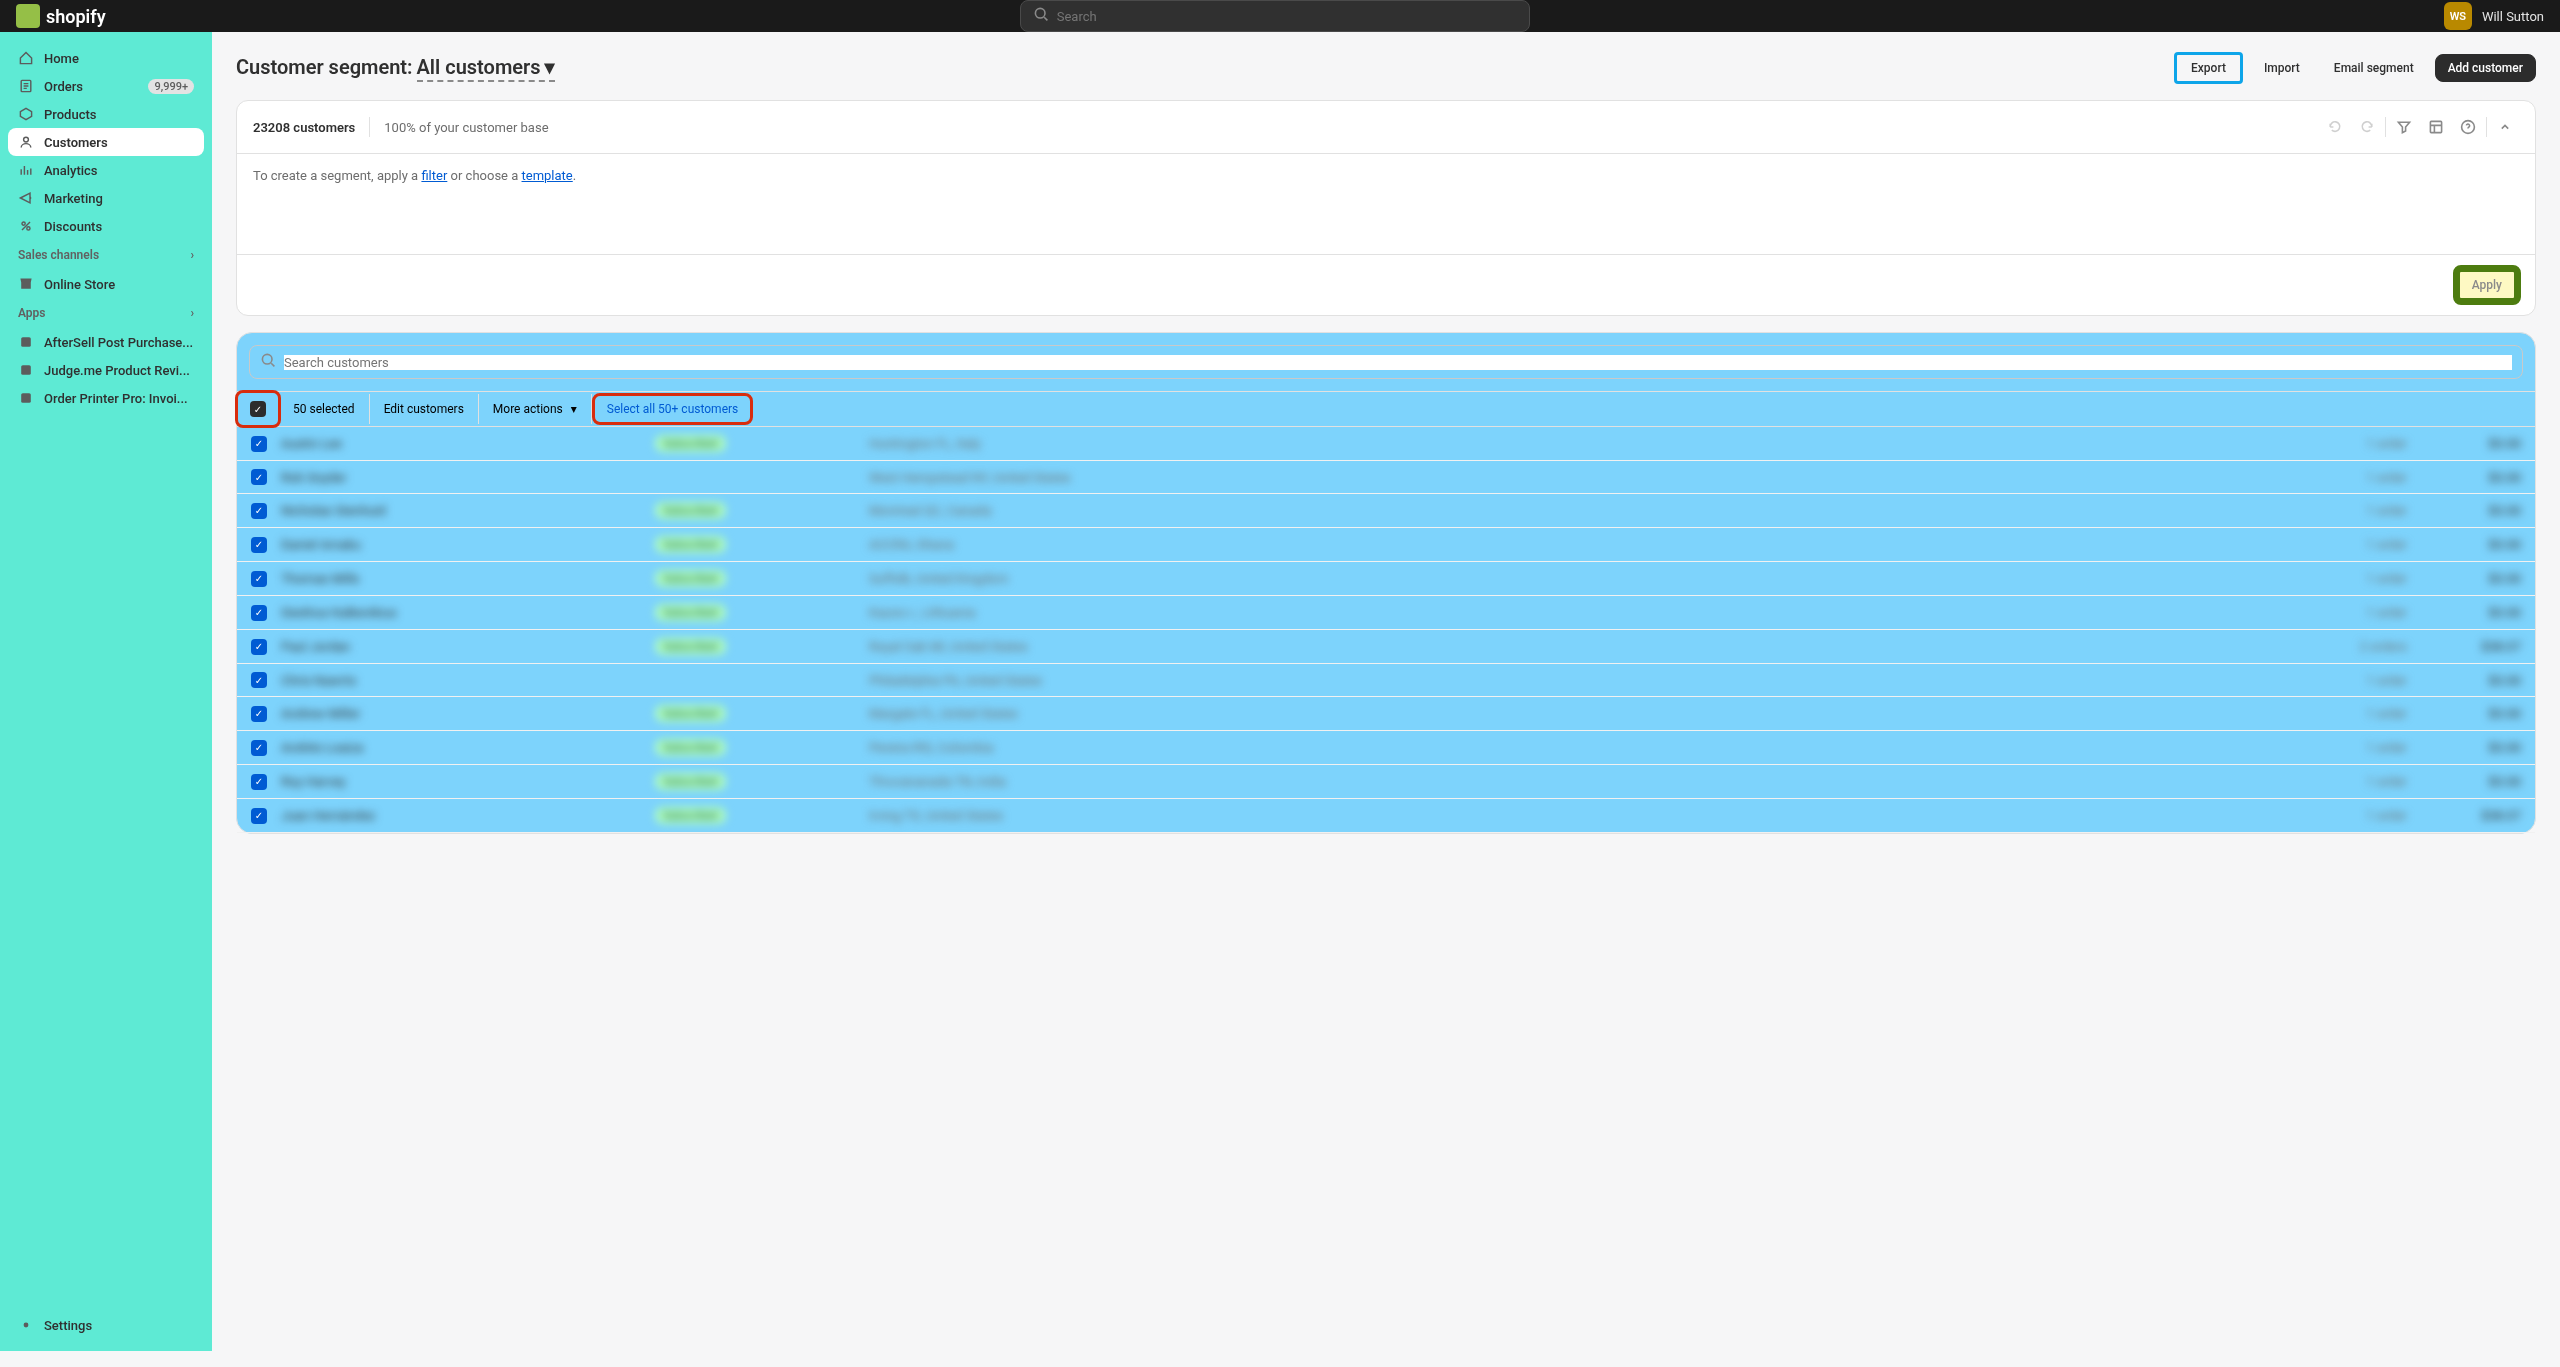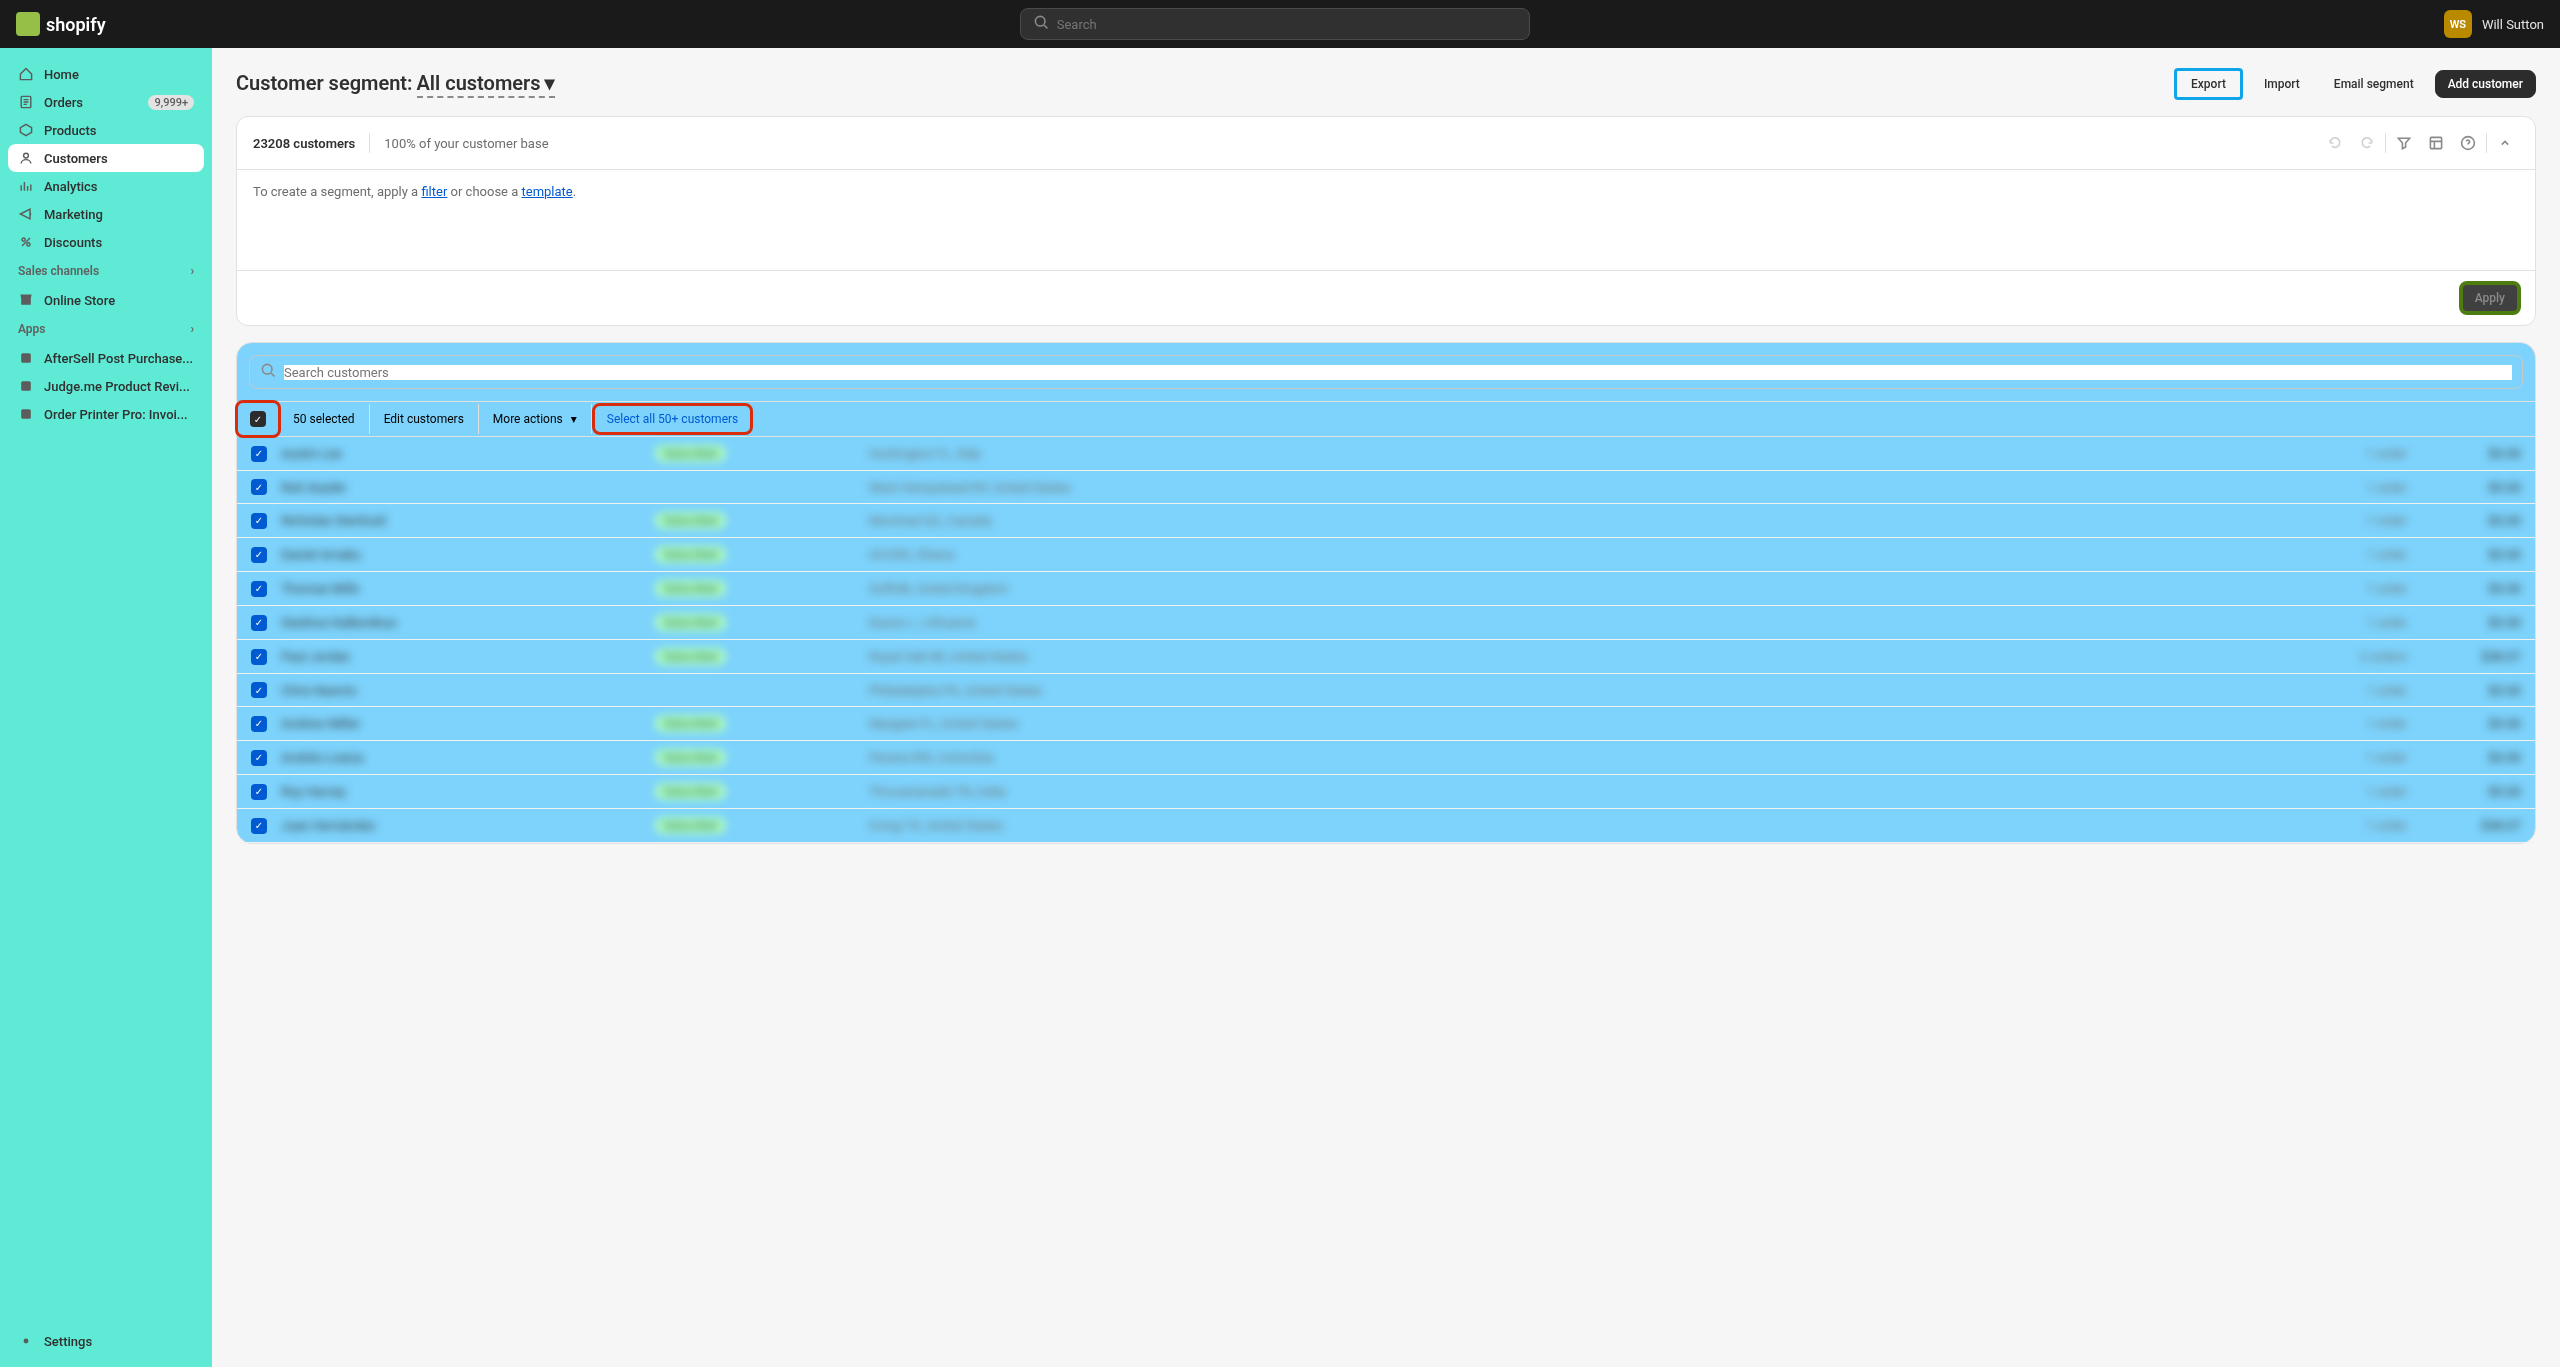--- a/index.html
+++ b/index.html
@@ -1,17 +1,17 @@
 <!DOCTYPE html>
 <html><head>
 <meta charset="utf-8">
 <style>
 *{box-sizing:border-box;margin:0;padding:0;font-family:-apple-system,BlinkMacSystemFont,"Segoe UI",Roboto,sans-serif}
 body{background:#f6f6f7;height:100vh;overflow:hidden}
-.topbar{height:48px;background:#1a1a1a;display:flex;align-items:center;padding:0 16px;gap:16px}
+.topbar{height:32px;background:#1a1a1a;display:flex;align-items:center;padding:0 16px;gap:16px}
 .logo{display:flex;align-items:center;gap:6px}
 .logo-icon{width:24px;height:24px;background:#95bf47;border-radius:4px;position:relative}
 .logo-text{color:#fff;font-weight:600;font-size:18px}
 .search-wrap{flex:1;display:flex;justify-content:center}
 .search-box{width:510px;height:32px;background:#303030;border:1px solid #4a4a4a;border-radius:8px;display:flex;align-items:center;padding:0 12px;gap:8px}
 .search-box input{background:transparent;border:none;color:#b5b5b5;font-size:13px;flex:1;outline:none}
 .user-area{display:flex;align-items:center;gap:10px;color:#e3e3e3;font-size:13px}
 .avatar{width:28px;height:28px;background:#b98900;border-radius:6px;display:flex;align-items:center;justify-content:center;color:#fff;font-size:11px;font-weight:600}
 .layout{display:flex;height:calc(100vh - 48px)}
 .sidebar{width:212px;background:#5eead4;display:flex;flex-direction:column;padding:12px 8px}
@@ -35,21 +35,21 @@
 .card-header{display:flex;align-items:center;padding:12px 16px;gap:14px;border-bottom:1px solid #e1e1e1}
 .count{font-weight:600;font-size:13px;color:#303030}
 .divider-v{width:1px;height:20px;background:#e1e1e1}
 .pct{font-size:13px;color:#6d6d6d}
 .header-icons{margin-left:auto;display:flex;gap:4px;align-items:center}
 .icon-btn{width:28px;height:28px;border-radius:6px;display:flex;align-items:center;justify-content:center;cursor:pointer;color:#8a8a8a}
 .icon-btn.disabled{opacity:.4;cursor:default}
 .editor{padding:14px 16px;font-family:ui-monospace,Menlo,monospace;font-size:13px;color:#6d6d6d;min-height:100px}
 .editor .link{color:#005bd3;text-decoration:underline;cursor:pointer}
 .card-footer{display:flex;justify-content:flex-end;padding:10px 14px;border-top:1px solid #e1e1e1}
-.btn-disabled{background:#404040;color:#8a8a8a;border:4px solid #4d7c0f;cursor:default}
+.btn-disabled{background:#fef9c3;color:#8a8a8a;border:7px solid #4d7c0f;cursor:default}
 .table-card{background:#7dd3fc;border-radius:16px;border:1px solid #e1e1e1}
 .search-row{padding:12px}
 .table-search{display:flex;align-items:center;border:1px solid #c9c9c9;border-radius:8px;padding:6px 10px;gap:8px}
 .table-search input{border:none;outline:none;flex:1;font-size:13px}
 .toolbar{display:flex;align-items:center;border-top:1px solid #e1e1e1;border-bottom:1px solid #e1e1e1}
 .toolbar-cell{padding:8px 14px;font-size:12px;border-right:1px solid #e1e1e1;display:flex;align-items:center;gap:8px}
 .checkbox-cell{padding:8px 12px;border:3px solid #d82c0d;border-radius:8px;margin:-2px}
 .checkbox{width:16px;height:16px;background:#2c2c2c;border-radius:4px;display:flex;align-items:center;justify-content:center;color:#fff;font-size:10px}
 .select-all-btn{margin-left:0;border:3px solid #d82c0d;border-radius:8px;padding:6px 12px;color:#005bd3;font-size:12px;cursor:pointer}
 .table-body{}

